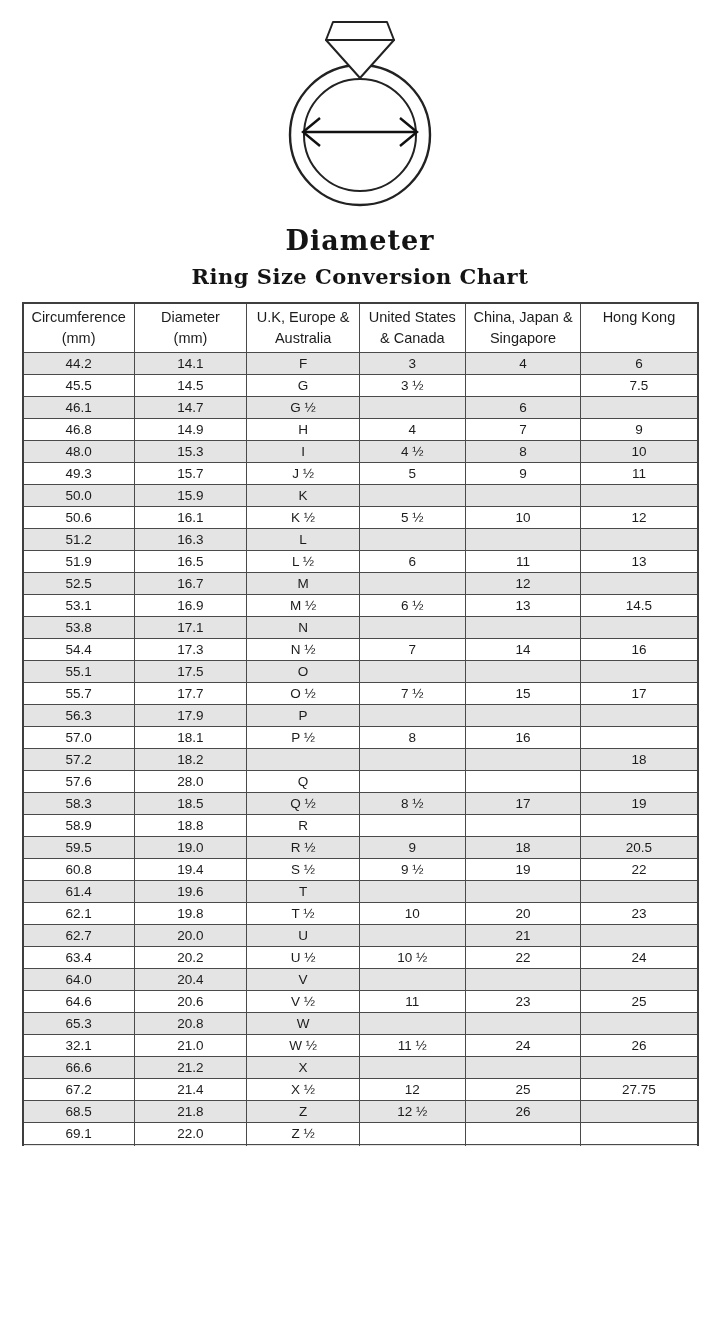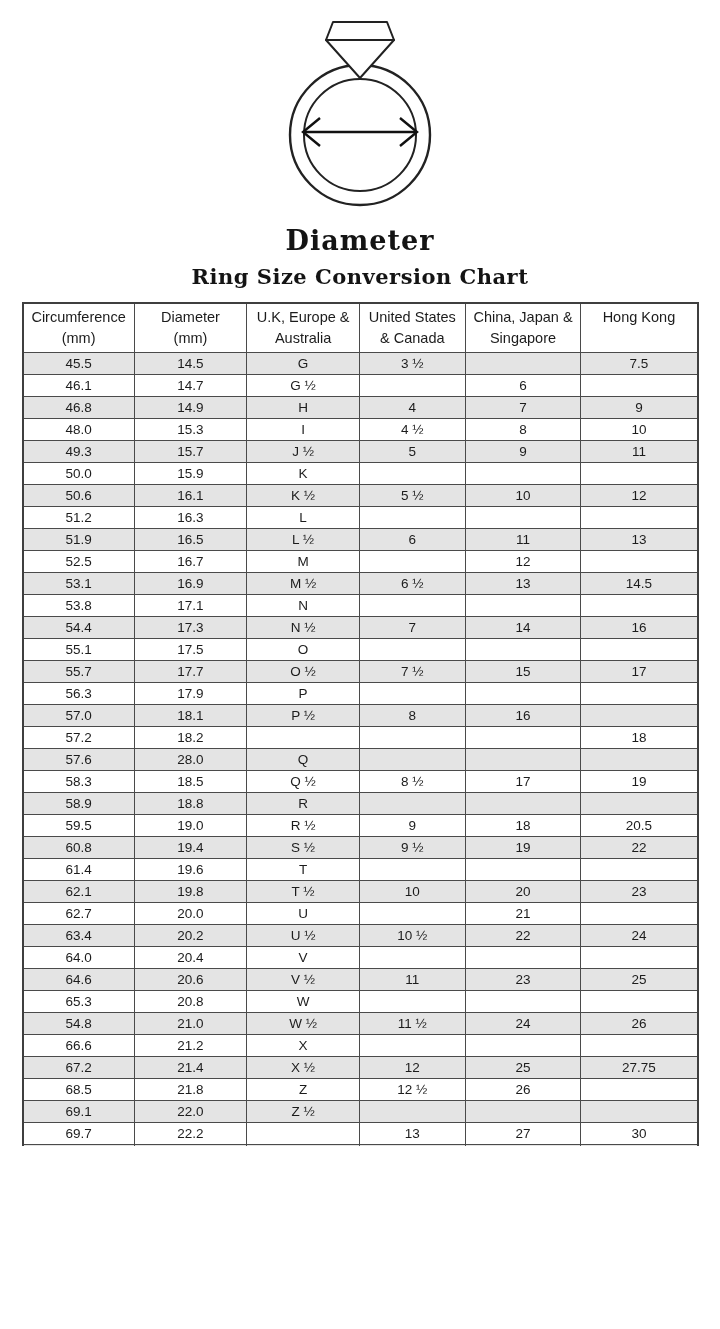--- a/index.html
+++ b/index.html
@@ -120,20 +120,28 @@
             <div class="hl2">Singapore</div>
           </th>
           <th>
             <div class="hl1">Hong Kong</div>
             <div class="hl2"></div>
           </th>
         </tr>
     </thead>
     <tbody id="table-body">
         <tr>
+          <td>44.2</td>
+          <td>14.1</td>
+          <td>F</td>
+          <td>3</td>
+          <td>4</td>
+          <td>6</td>
+        </tr>
+        <tr>
           <td>45.5</td>
           <td>14.5</td>
           <td>G</td>
           <td>3 ½</td>
           <td></td>
           <td>7.5</td>
         </tr>
         <tr>
           <td>46.1</td>
           <td>14.7</td>
@@ -360,21 +368,21 @@
         </tr>
         <tr>
           <td>65.3</td>
           <td>20.8</td>
           <td>W</td>
           <td></td>
           <td></td>
           <td></td>
         </tr>
         <tr>
-          <td>54.8</td>
+          <td>32.1</td>
           <td>21.0</td>
           <td>W ½</td>
           <td>11 ½</td>
           <td>24</td>
           <td>26</td>
         </tr>
         <tr>
           <td>66.6</td>
           <td>21.2</td>
           <td>X</td>

